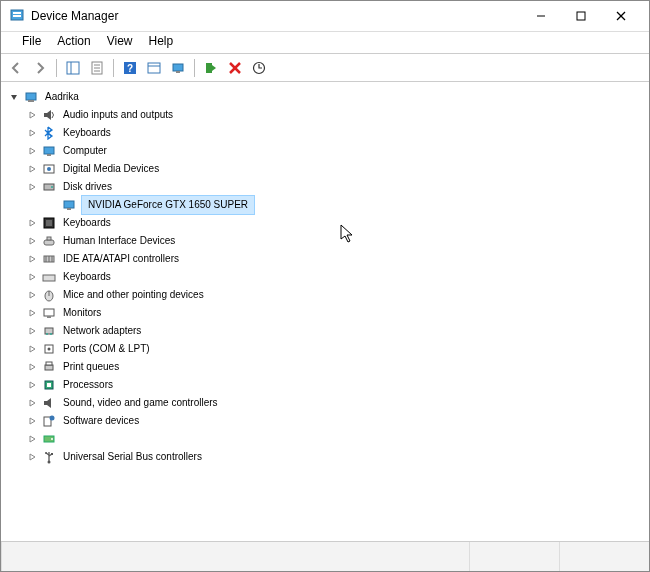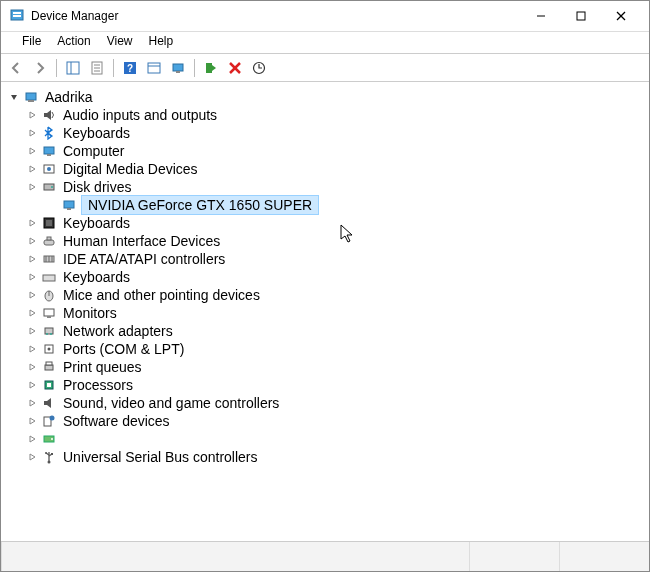--- a/index.html
+++ b/index.html
@@ -6,21 +6,21 @@
 body { width: 650px; height: 572px; background: #fff; overflow: hidden; border: 1px solid #888; display: flex; flex-direction: column; }
 .titlebar { height: 31px; display: flex; align-items: center; padding: 0 8px; border-bottom: 1px solid #ddd; }
 .titlebar-icon { width: 16px; height: 16px; margin-right: 6px; display: inline-flex; align-items: center; justify-content: center; }
 .titlebar-title { font-size: 12px; flex: 1; }
 .win-btn { width: 40px; height: 28px; display: inline-flex; align-items: center; justify-content: center; font-size: 13px; cursor: default; }
 .menubar { height: 22px; display: flex; padding: 0 13px; border-bottom: 1px solid #ccc; }
 .menu-item { font-size: 12px; padding: 2px 8px; cursor: default; }
 .toolbar { height: 28px; display: flex; align-items: center; padding: 2px 4px; border-bottom: 1px solid #ccc; gap: 2px; }
 .tb-btn { width: 22px; height: 22px; display: inline-flex; align-items: center; justify-content: center; cursor: default; }
 .sep { width: 1px; height: 18px; background: #bbb; margin: 0 3px; }
-.tree { flex: 1; overflow: auto; padding: 6px 4px; font-size: 14px; line-height: 18px; }
+.tree { flex: 1; overflow: auto; padding: 6px 4px; font-size: 10px; line-height: 18px; }
 .node { display: flex; align-items: center; height: 18px; white-space: nowrap; }
 .arrow { width: 14px; height: 14px; display: inline-flex; align-items: center; justify-content: center; color: #555; font-size: 10px; cursor: default; }
 .node-icon { width: 16px; height: 16px; margin: 0 4px 0 2px; display: inline-flex; align-items: center; justify-content: center; }
 .label { padding: 0 2px; }
 .selected { background: #cce8ff; border: 1px solid #99d1ff; padding: 0 6px; }
 .depth0 { padding-left: 2px; }
 .depth1 { padding-left: 20px; }
 .depth2 { padding-left: 40px; }
 .statusbar { height: 30px; border-top: 1px solid #ccc; background: #f3f3f3; display:flex; }
 .statusbar > div { border-left: 1px solid #ddd; flex:0 0 auto; }

